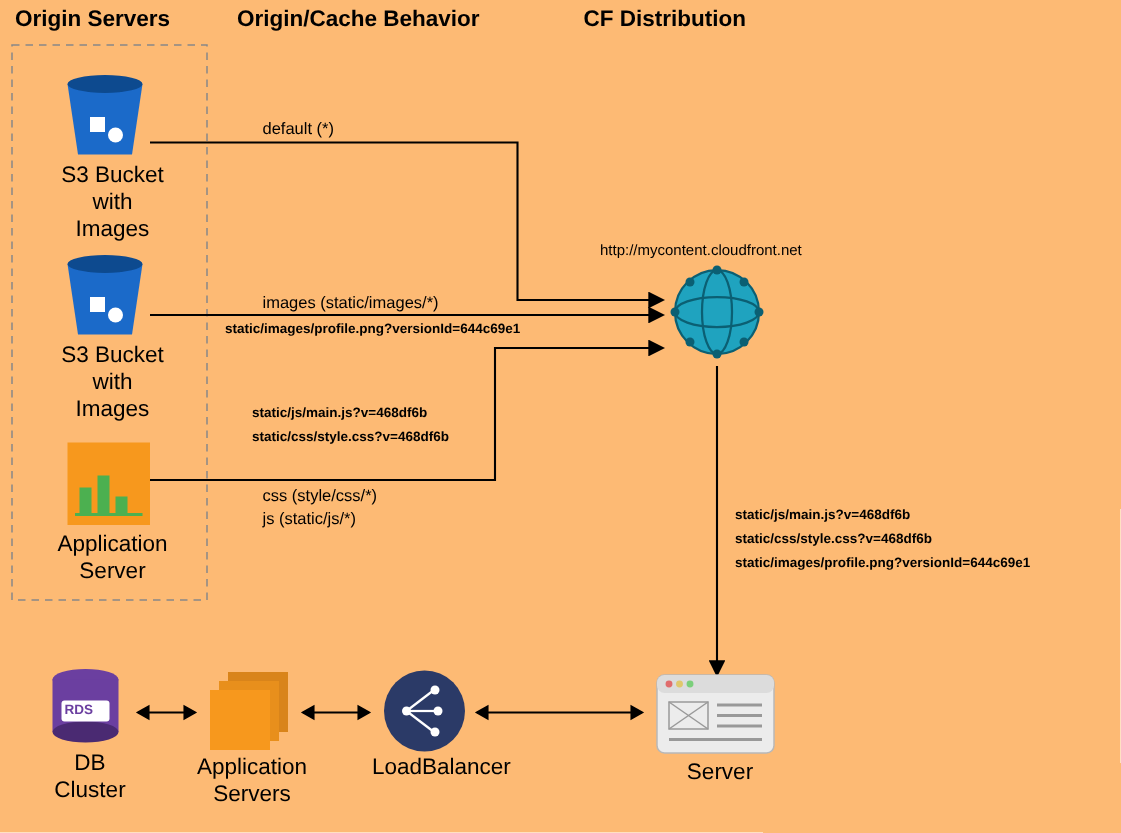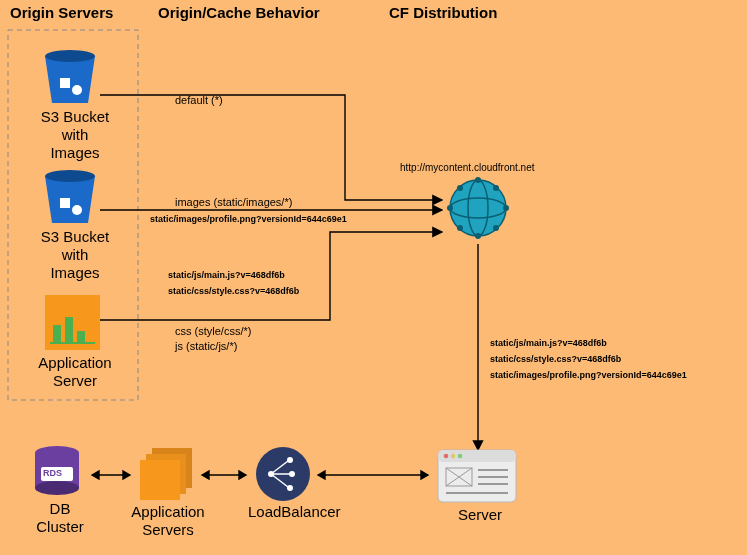--- a/index.html
+++ b/index.html
@@ -130,21 +130,21 @@
   <div class="abs small" style="left:30px;top:354px;width:90px;white-space:pre-line;">Application
 Server</div>
 
   <div class="abs" style="left:43px;top:468px;font-size:9px;font-weight:700;color:#6b3fa0;">RDS</div>
   <div class="abs small" style="left:25px;top:500px;width:70px;">DB Cluster</div>
   <div class="abs small" style="left:128px;top:503px;width:80px;white-space:pre-line;">Application
 Servers</div>
   <div class="abs small" style="left:248px;top:503px;width:75px;text-align:center;">LoadBalancer</div>
   <div class="abs small" style="left:450px;top:506px;width:60px;">Server</div>
 
-  <div class="abs tiny" style="left:175px;top:80px;font-size:11px;margin-top:14px;">default (*)</div>
+  <div class="abs tiny" style="left:175px;top:80px;font-size:11px;">default (*)</div>
   <div class="abs tiny" style="left:175px;top:196px;font-size:11px;">images (static/images/*)</div>
   <div class="abs tiny" style="left:150px;top:214px;font-weight:600;">static/images/profile.png?versionId=644c69e1</div>
   <div class="abs tiny" style="left:168px;top:270px;font-weight:600;">static/js/main.js?v=468df6b</div>
   <div class="abs tiny" style="left:168px;top:286px;font-weight:600;">static/css/style.css?v=468df6b</div>
   <div class="abs tiny" style="left:175px;top:325px;font-size:11px;">css (style/css/*)</div>
   <div class="abs tiny" style="left:175px;top:340px;font-size:11px;">js (static/js/*)</div>
   <div class="abs tiny" style="left:400px;top:162px;font-size:10px;">http://mycontent.cloudfront.net</div>
   <div class="abs tiny" style="left:490px;top:338px;font-weight:600;">static/js/main.js?v=468df6b</div>
   <div class="abs tiny" style="left:490px;top:354px;font-weight:600;">static/css/style.css?v=468df6b</div>
   <div class="abs tiny" style="left:490px;top:370px;font-weight:600;">static/images/profile.png?versionId=644c69e1</div>

